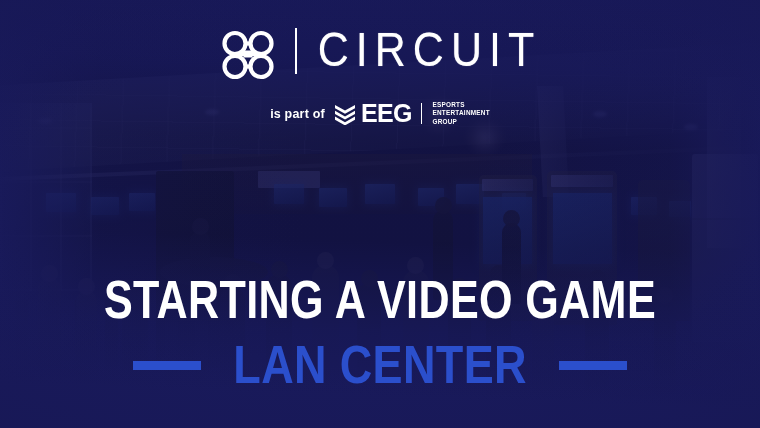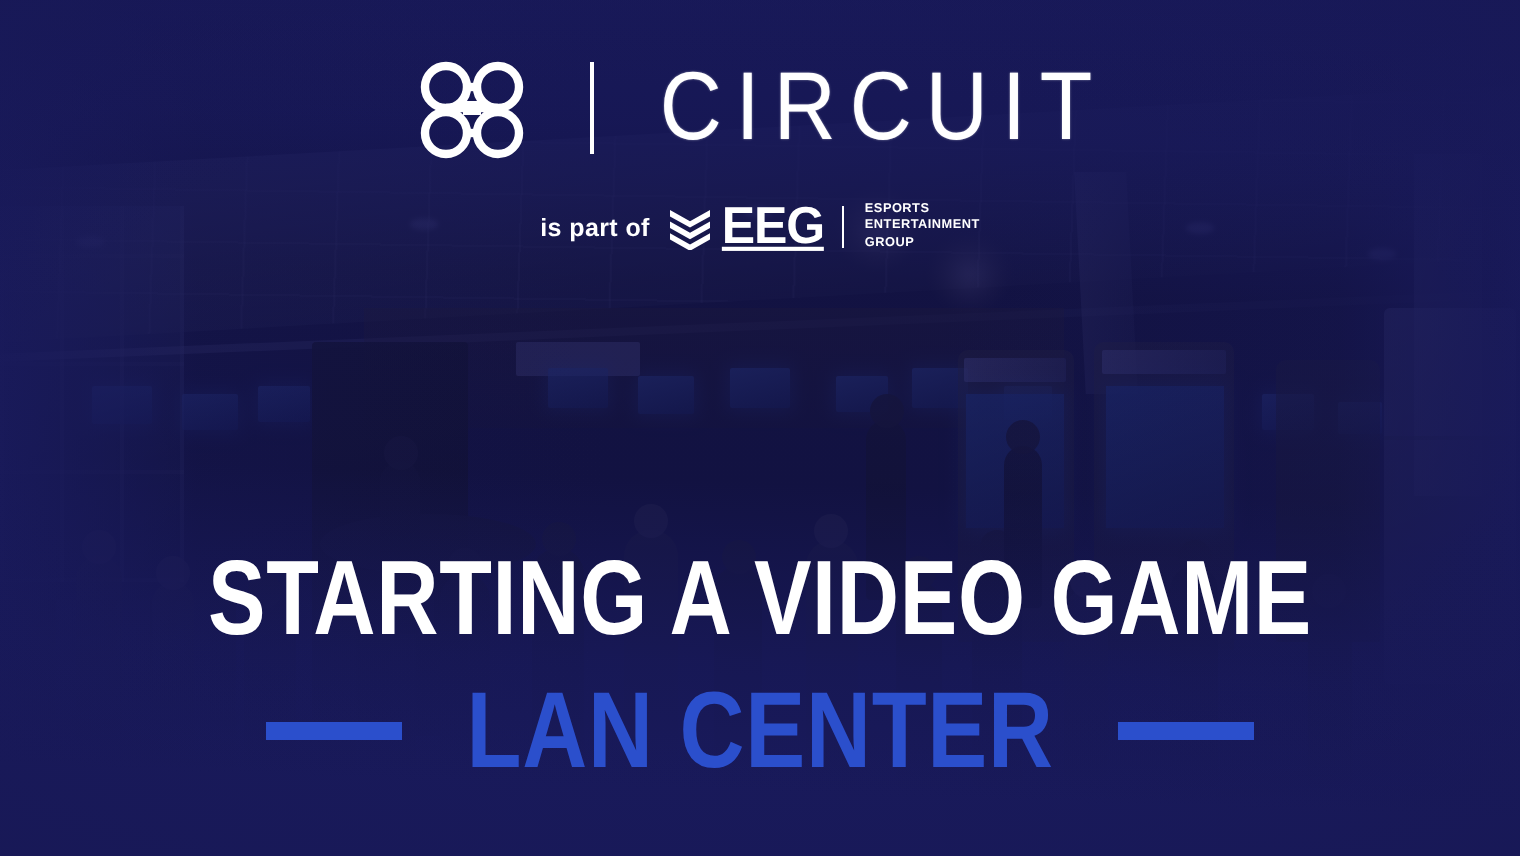--- a/index.html
+++ b/index.html
@@ -187,21 +187,21 @@
       radial-gradient(125% 100% at 50% 48%, rgba(25,26,91,0) 38%, rgba(22,22,80,.55) 78%, rgba(20,20,72,.92) 100%),
       linear-gradient(90deg, rgba(25,26,91,.92) 0%, rgba(25,26,91,.18) 13%, rgba(25,26,91,0) 40%, rgba(25,26,91,0) 62%, rgba(25,26,91,.24) 88%, rgba(25,26,91,.90) 100%);
   }
 
   
   .content { position:absolute; inset:0; }
 
   
   .brand {
     position:absolute; left:0; top:28px; width:100%;
-    display:flex; align-items:center; justify-content:center; gap:16px;
+    display:flex; align-items:flex-start; justify-content:center; gap:4px;
   }
   .gg-mark { width:58px; height:52px; flex:0 0 auto; }
   .brand-divider {
     width:2px; height:46px; margin:0 17px 0 14px;
     background:#ffffff;
   }
   .circuit-word {
     color:#ffffff;
     font-size:43px;
     font-weight:400;
@@ -217,21 +217,21 @@
     position:absolute; left:0; top:101px; width:100%;
     display:flex; align-items:center; justify-content:center; gap:9px;
   }
   .ispartof {
     color:#ffffff; font-size:12.5px; font-weight:700; letter-spacing:.2px;
   }
   .eeg-lock { display:flex; align-items:center; gap:5px; }
   .chevrons { width:22px; height:22px; flex:0 0 auto; }
   .eeg-word {
     color:#ffffff; font-size:25px; font-weight:700; letter-spacing:-.6px;
-    line-height:1; transform:scaleY(1.04);text-decoration:underline;
+    line-height:1; transform:scaleY(1.04);
   }
   .eeg-rule { width:1.5px; height:21px; background:#ffffff; margin:0 5px 0 4px; }
   .eeg-sub {
     color:#ffffff; font-size:6.4px; font-weight:700; line-height:1.32;
     letter-spacing:.25px; text-transform:uppercase;
   }
 
   
   .headline {
     position:absolute; left:0; top:276px; width:100%;

